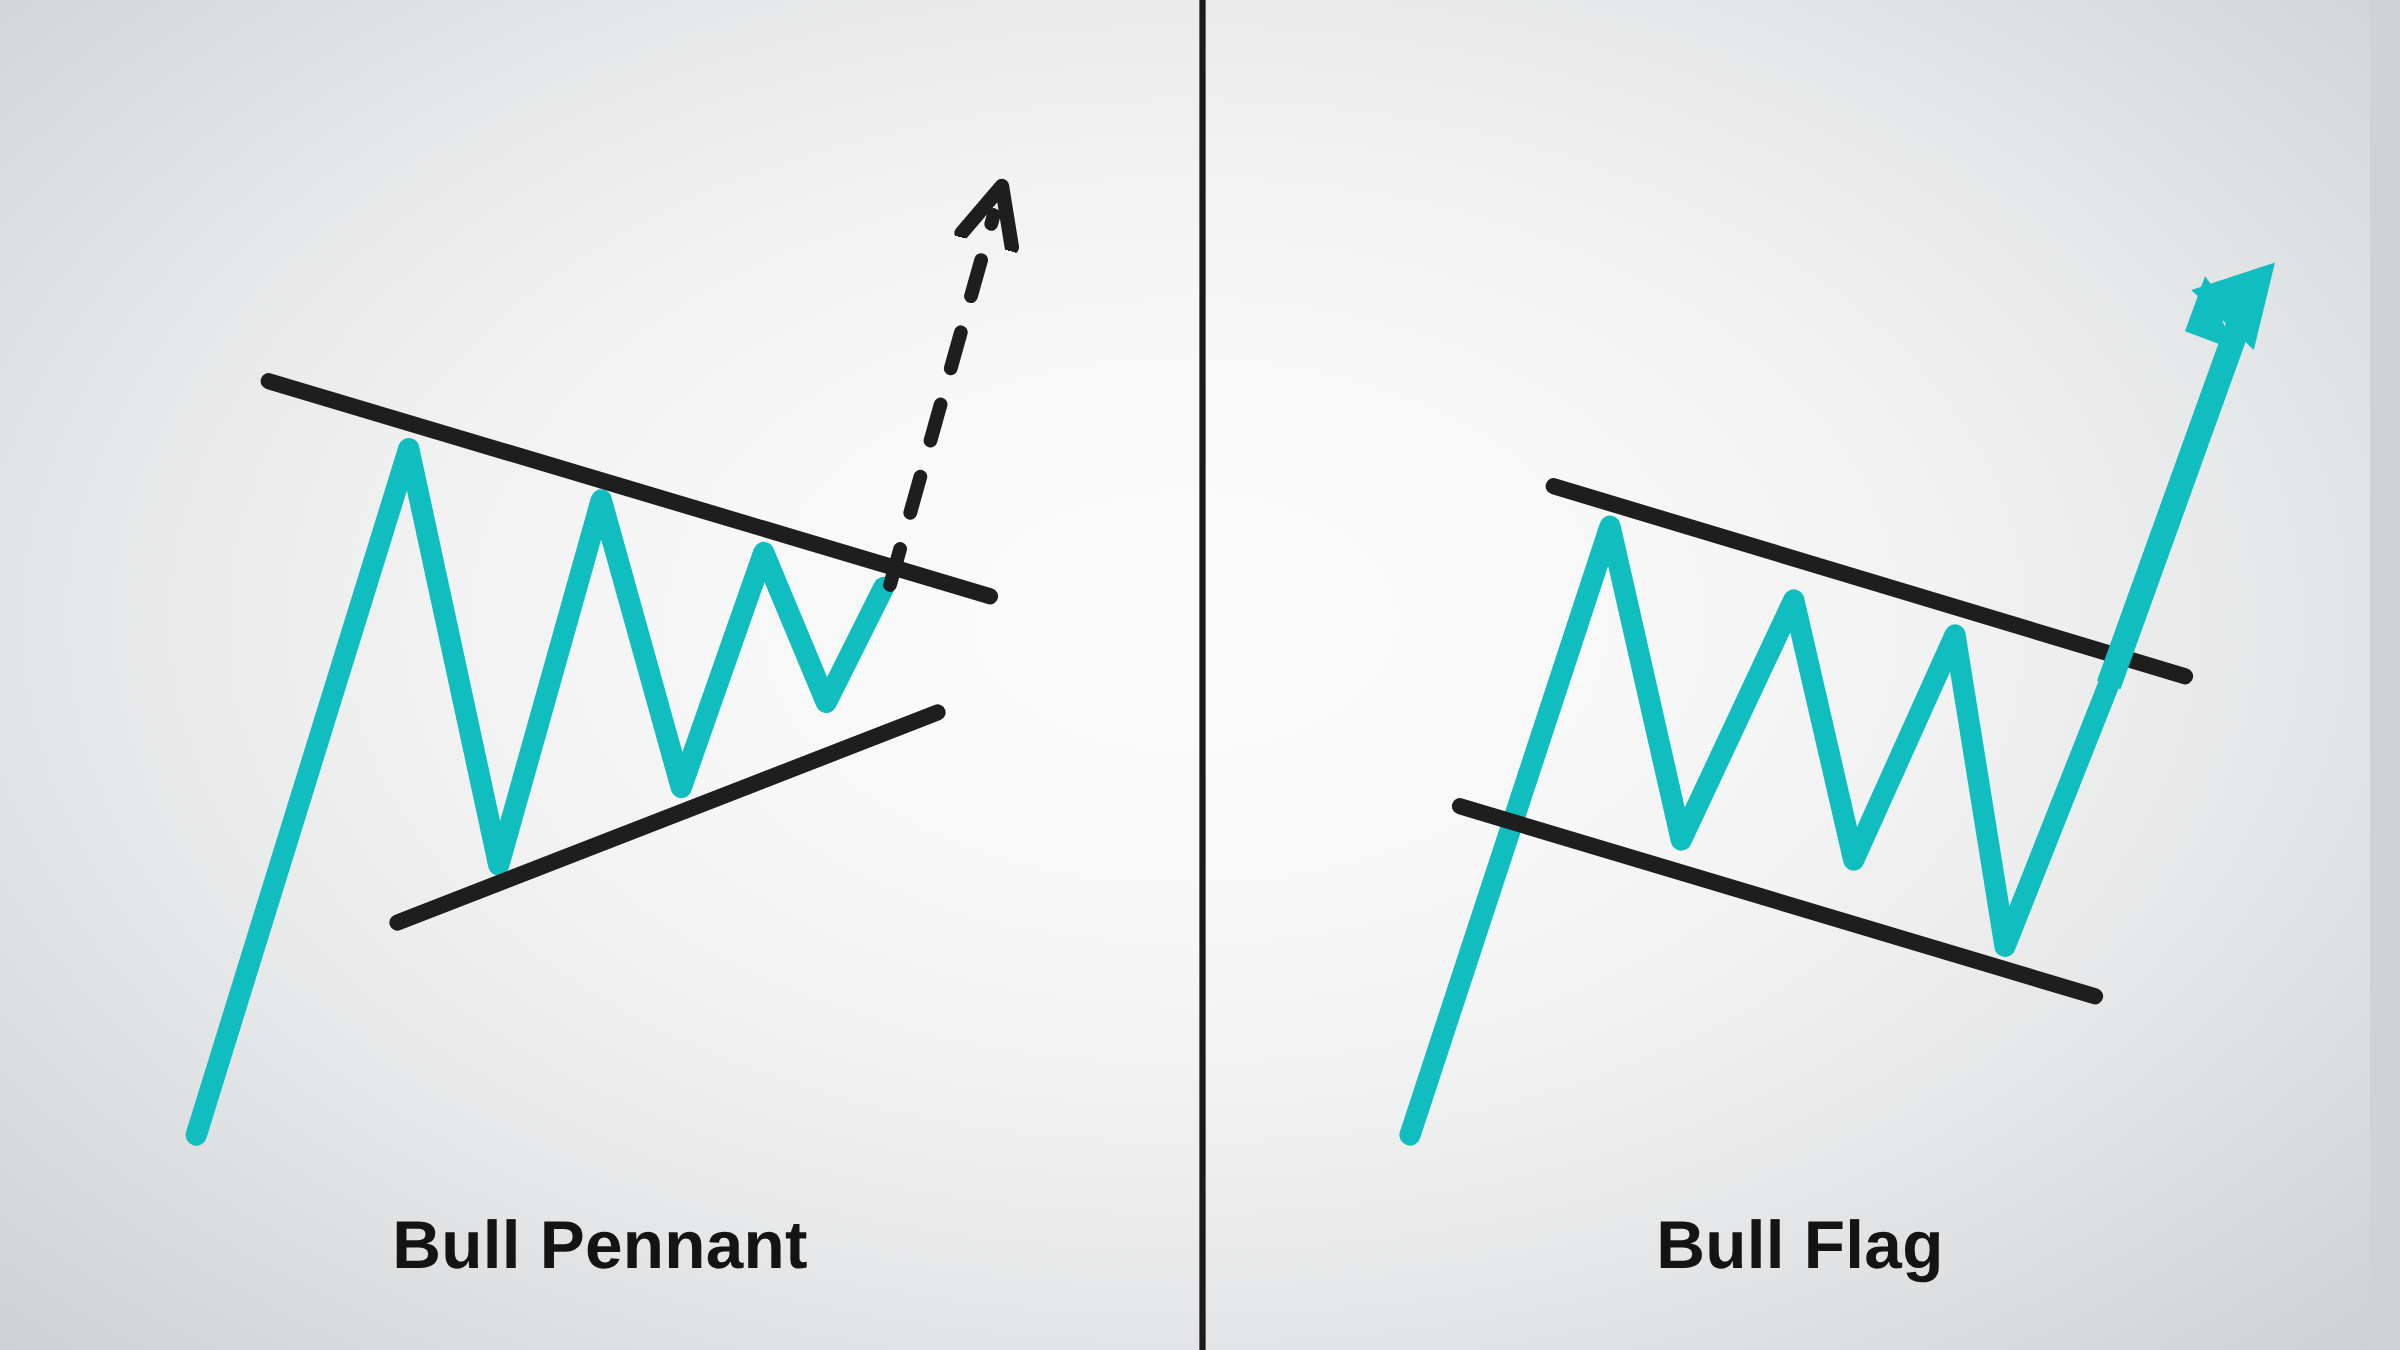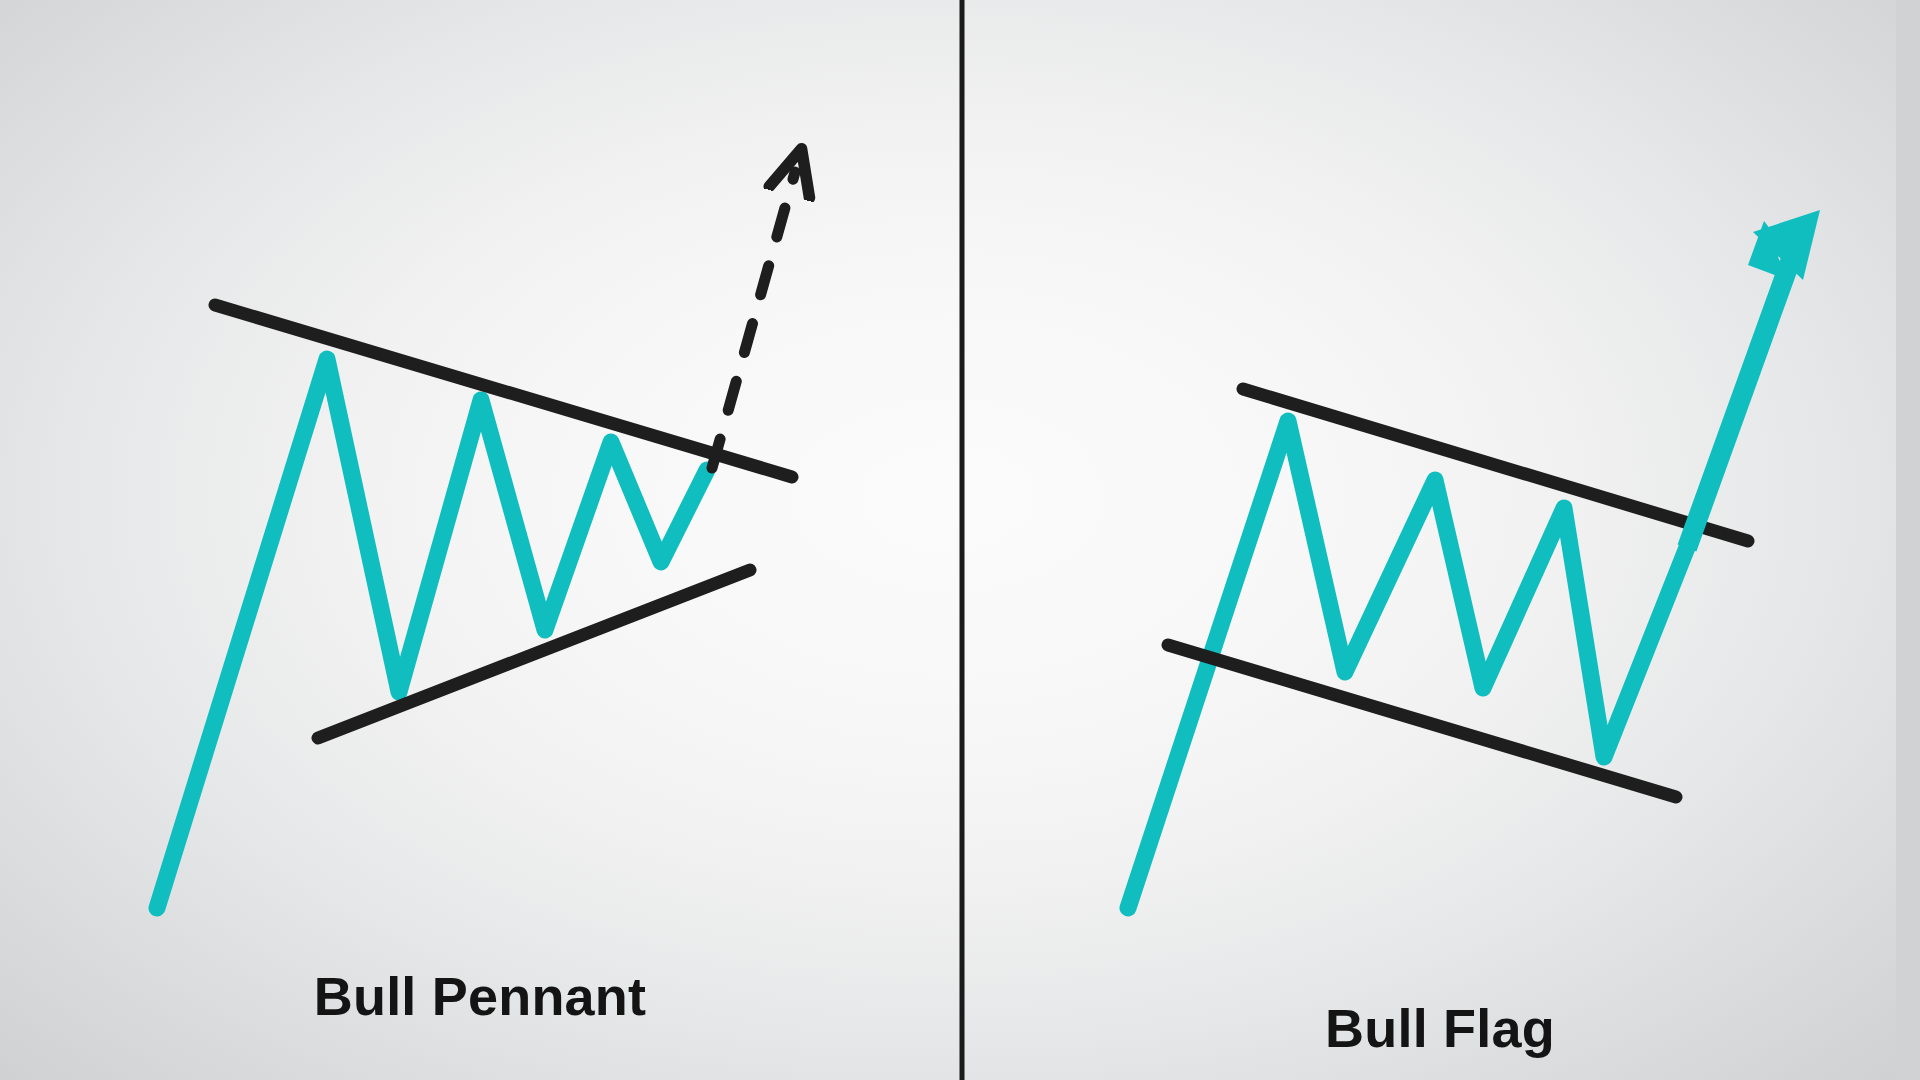--- a/index.html
+++ b/index.html
@@ -37,21 +37,21 @@
     position: absolute;
     text-align: center;
     font-weight: bold;
     font-size: 54px;
     letter-spacing: 0.2px;
     color: #141414;
     white-space: nowrap;
     user-select: none;
   }
   #label-left  { left: 0px;   top: 965px; width: 960px; }
-  #label-right { left: 960px; top: 965px; width: 960px; margin-top: 32px; }
+  #label-right { left: 960px; top: 965px; width: 960px; }
 </style>
 </head>
 <body>
 
 <div id="stage">
 
   <svg id="art" viewBox="0 0 1920 1080" xmlns="http://www.w3.org/2000/svg">
     <defs>
       <marker id="arrowhead-dark" markerWidth="5" markerHeight="5" refX="2.2" refY="2.5" orient="auto-start-reverse" markerUnits="strokeWidth">
         <path d="M0.3,0.6 L4.4,2.5 L0.3,4.4" fill="none" stroke="#1e1e1e" stroke-width="1.05" stroke-linecap="round" stroke-linejoin="round"></path>

